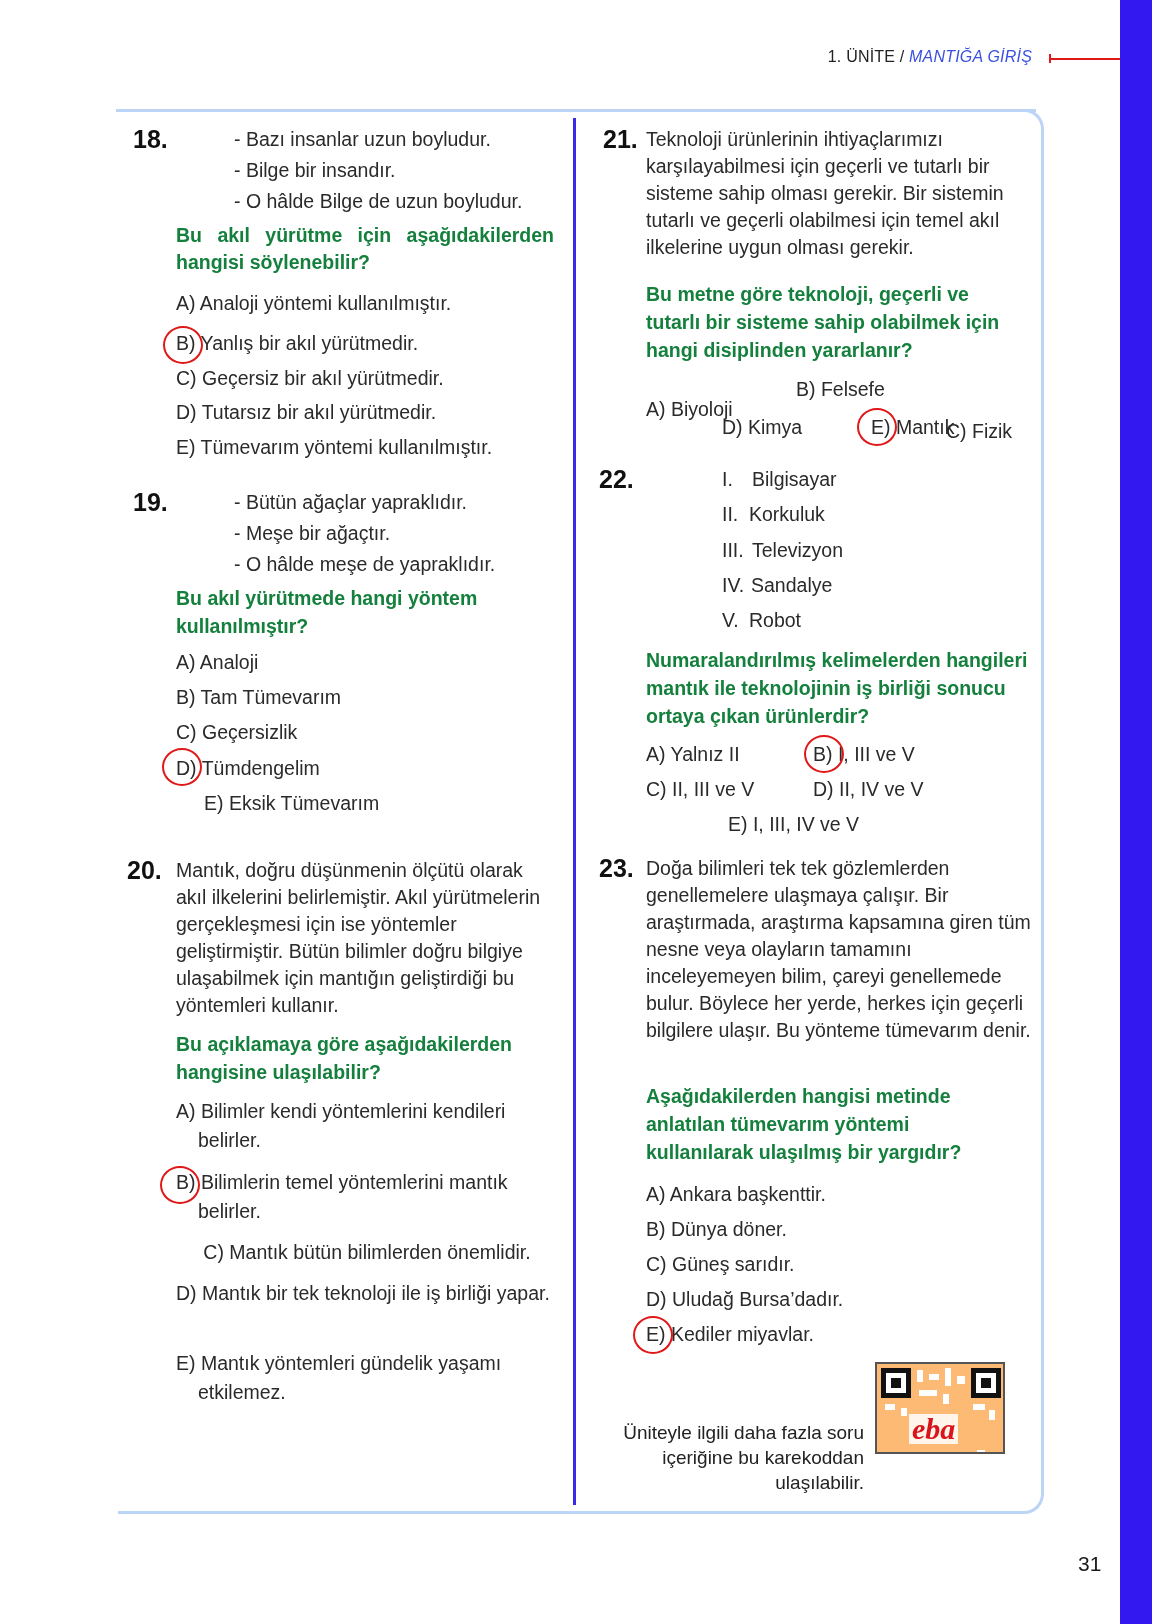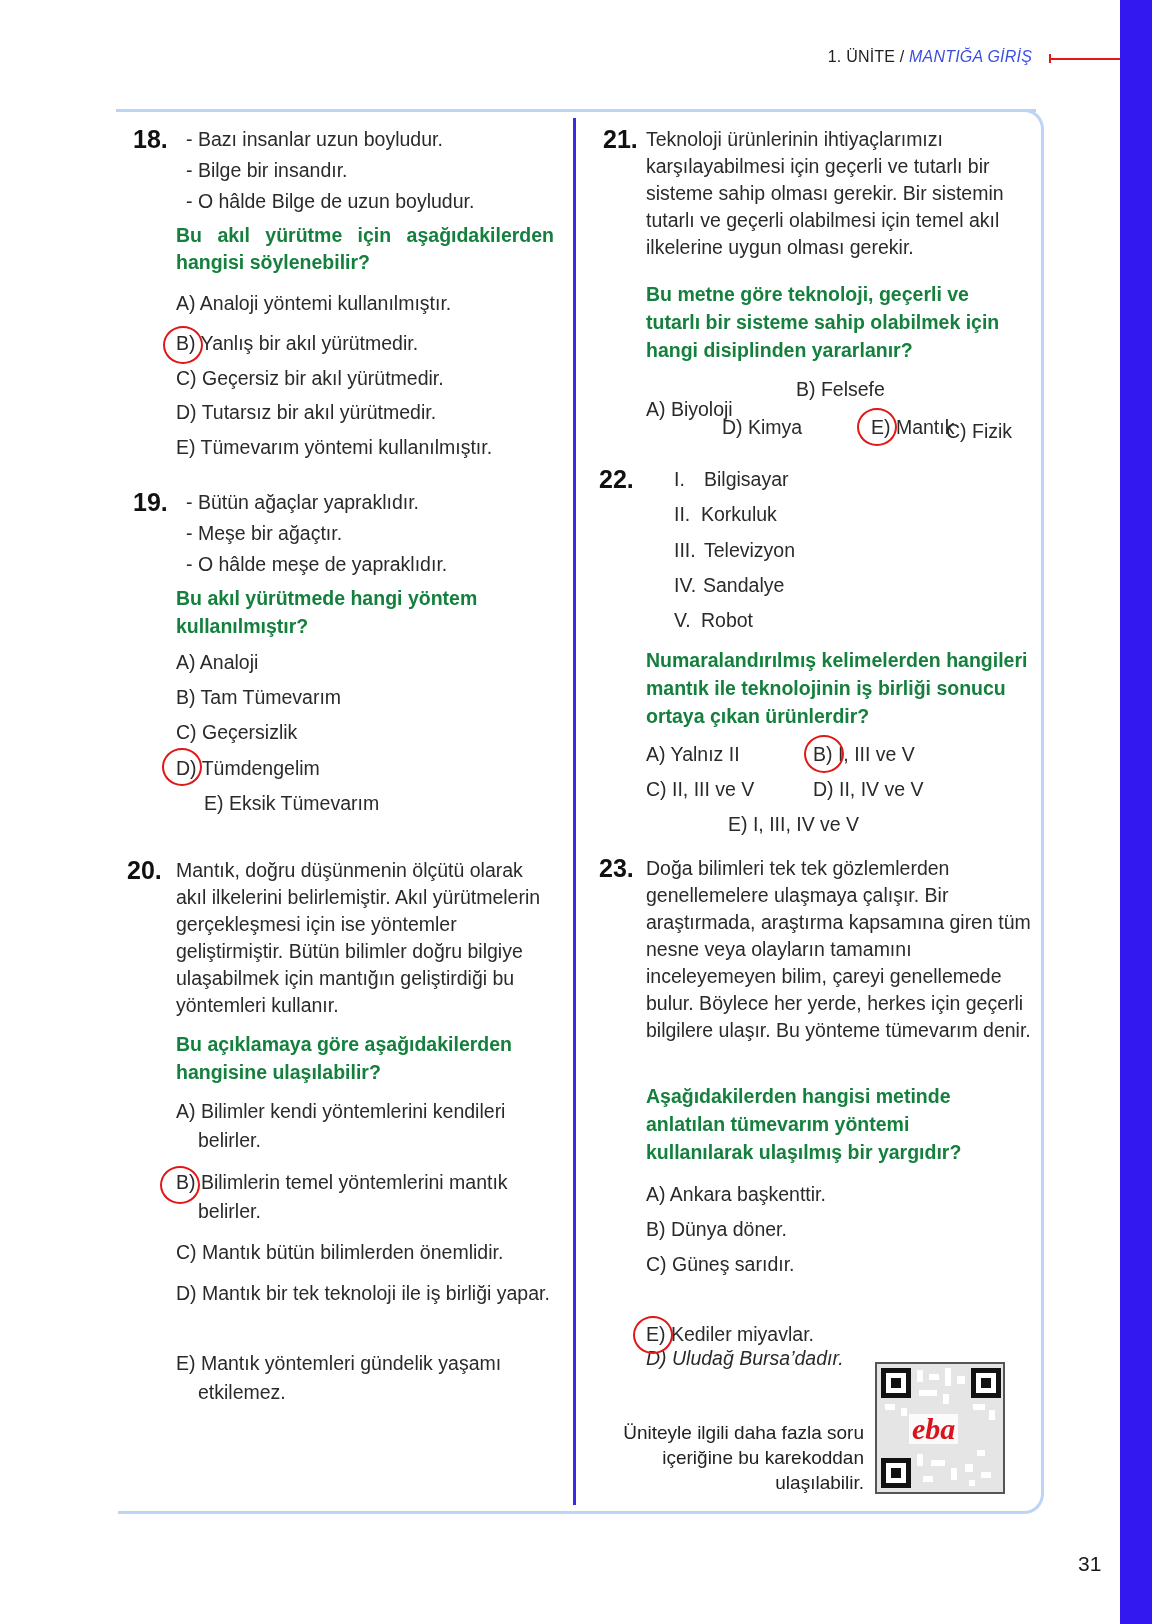--- a/index.html
+++ b/index.html
@@ -27,33 +27,33 @@
   .frame-corner-br {
     position: absolute; left: 1016px; top: 1486px; width: 28px; height: 28px;
     border-bottom: 3px solid #bcd5f7; border-right: 3px solid #bcd5f7; border-bottom-right-radius: 20px;
     box-sizing: border-box;
   }
   .frame-bottom { position: absolute; left: 118px; top: 1511px; width: 900px; height: 3px; background: #bcd5f7; }
   .divider { position: absolute; left: 573px; top: 118px; width: 3px; height: 1387px; background: #3a2be8; }
 
   .q { position: absolute; font-size: 19.5px; line-height: 27px; color: #2a2a2a; }
   .qnum { position: absolute; font-weight: bold; font-size: 25px; color: #111; }
-  .premise { position: absolute; white-space: nowrap; }
+  .premise { position: absolute; white-space: nowrap; margin-left: 48px; }
   .stem { position: absolute; font-weight: bold; color: #15803d; }
   .para { position: absolute; }
   .opt { position: absolute; white-space: nowrap; }
   .opt-wrap { position: absolute; padding-left: 22px; text-indent: -22px; }
   .mark {
     position: absolute; width: 36px; height: 36px; border: 2px solid #e01818; border-radius: 50%;
     box-sizing: border-box; pointer-events: none;
   }
 
   .qr-caption { position: absolute; right: 288px; top: 1420px; text-align: right; font-size: 19px; line-height: 25px; color: #222; white-space: nowrap; }
   .qr {
-    position: absolute; left: 875px; top: 1362px; width: 130px; height: 132px; background: #e5e5e5;
+    position: absolute; left: 875px; top: 1362px; width: 130px; height: 92px; background: #fdba74;
     box-sizing: border-box; border: 2px solid #555; overflow: hidden;
   }
   .qr .cell { position: absolute; background: #fff; }
   .qr .finder { position: absolute; width: 30px; height: 30px; border: 5px solid #111; background: #fff; box-sizing: border-box; }
   .qr .finder::after { content: ""; position: absolute; left: 5px; top: 5px; width: 10px; height: 10px; background: #111; }
   .qr .eba-logo {
     position: absolute; left: 32px; top: 50px; font-family: "Liberation Serif", serif; font-style: italic;
     font-weight: bold; font-size: 30px; color: #d8141c; background: rgba(255,255,255,0.85); padding: 0 3px; line-height: 30px;
   }
   .page-num { position: absolute; left: 1078px; top: 1552px; font-size: 21px; color: #1a1a1a; }
@@ -102,21 +102,21 @@
   <div class="opt" style="left:176px;top:790px;margin-left:28px;"><span>E)</span> <span>Eksik Tümevarım</span></div>
   <div class="mark" style="left:162px;top:748px;width:40px;height:38px;"></div>
 </div>
 
 <div class="q">
   <span class="qnum" style="left:127px;top:857px;">20.</span>
   <div class="para" style="left:176px;top:857px;width:370px;">Mantık, doğru düşünmenin ölçütü olarak akıl ilkelerini belirlemiştir. Akıl yürütmelerin gerçekleşmesi için ise yöntemler geliştirmiştir. Bütün bilimler doğru bilgiye ulaşabilmek için mantığın geliştirdiği bu yöntemleri kullanır.</div>
   <div class="stem" style="left:176px;top:1030px;width:360px;line-height:28px;">Bu açıklamaya göre aşağıdakilerden hangisine ulaşılabilir?</div>
   <div class="opt-wrap" style="left:176px;top:1097px;width:360px;line-height:29px;"><span>A)</span> <span>Bilimler kendi yöntemlerini kendileri belirler.</span></div>
   <div class="opt-wrap" style="left:176px;top:1168px;width:360px;line-height:29px;"><span>B)</span> <span>Bilimlerin temel yöntemlerini mantık belirler.</span></div>
-  <div class="opt-wrap" style="left:176px;top:1238px;width:360px;line-height:29px;"><span>C)</span> <span>Mantık bütün bilimlerden önemlidir.</span></div>
+  <div class="opt-wrap" style="left:176px;top:1238px;width:360px;line-height:29px;text-align:center;"><span>C)</span> <span>Mantık bütün bilimlerden önemlidir.</span></div>
   <div class="opt-wrap" style="left:176px;top:1279px;width:360px;line-height:29px;"><span>D)</span> <span>Mantık bir tek teknoloji ile iş birliği yapar.</span></div>
   <div class="opt-wrap" style="left:176px;top:1349px;width:360px;line-height:29px;"><span>E)</span> <span>Mantık yöntemleri gündelik yaşamı etkilemez.</span></div>
   <div class="mark" style="left:160px;top:1166px;width:40px;height:38px;"></div>
 </div>
 
 <div class="q">
   <span class="qnum" style="left:603px;top:126px;">21.</span>
   <div class="para" style="left:646px;top:126px;width:382px;">Teknoloji ürünlerinin ihtiyaçlarımızı karşılayabilmesi için geçerli ve tutarlı bir sisteme sahip olması gerekir. Bir sistemin tutarlı ve geçerli olabilmesi için temel akıl ilkelerine uygun olması gerekir.</div>
   <div class="stem" style="left:646px;top:280px;width:380px;line-height:28px;">Bu metne göre teknoloji, geçerli ve tutarlı bir sisteme sahip olabilmek için hangi disiplinden yararlanır?</div>
   <div class="opt" style="left:646px;top:396px;"><span>A)</span> <span>Biyoloji</span></div>
@@ -148,21 +148,21 @@
   <div class="mark" style="left:804px;top:735px;width:40px;height:38px;"></div>
 </div>
 
 <div class="q">
   <span class="qnum" style="left:599px;top:855px;">23.</span>
   <div class="para" style="left:646px;top:855px;width:388px;">Doğa bilimleri tek tek gözlemlerden genellemelere ulaşmaya çalışır. Bir araştırmada, araştırma kapsamına giren tüm nesne veya olayların tamamını inceleyemeyen bilim, çareyi genellemede bulur. Böylece her yerde, herkes için geçerli bilgilere ulaşır. Bu yönteme tümevarım denir.</div>
   <div class="stem" style="left:646px;top:1082px;width:340px;line-height:28px;">Aşağıdakilerden hangisi metinde anlatılan tümevarım yöntemi kullanılarak ulaşılmış bir yargıdır?</div>
   <div class="opt" style="left:646px;top:1181px;"><span>A)</span> <span>Ankara başkenttir.</span></div>
   <div class="opt" style="left:646px;top:1216px;"><span>B)</span> <span>Dünya döner.</span></div>
   <div class="opt" style="left:646px;top:1251px;"><span>C)</span> <span>Güneş sarıdır.</span></div>
-  <div class="opt" style="left:646px;top:1345px;font-style:italic;"><span>D)</span> <span>Uludağ Bursa’dadır.</span></div>
+  <div class="opt" style="left:646px;top:1286px;"><span>D)</span> <span>Uludağ Bursa’dadır.</span></div>
   <div class="opt" style="left:646px;top:1321px;"><span>E)</span> <span>Kediler miyavlar.</span></div>
   <div class="mark" style="left:633px;top:1316px;width:40px;height:38px;"></div>
 </div>
 
 <div class="qr-caption">
   <div>Üniteyle ilgili daha fazla soru</div>
   <div>içeriğine bu karekoddan</div>
   <div>ulaşılabilir.</div>
 </div>
 <div class="qr">

